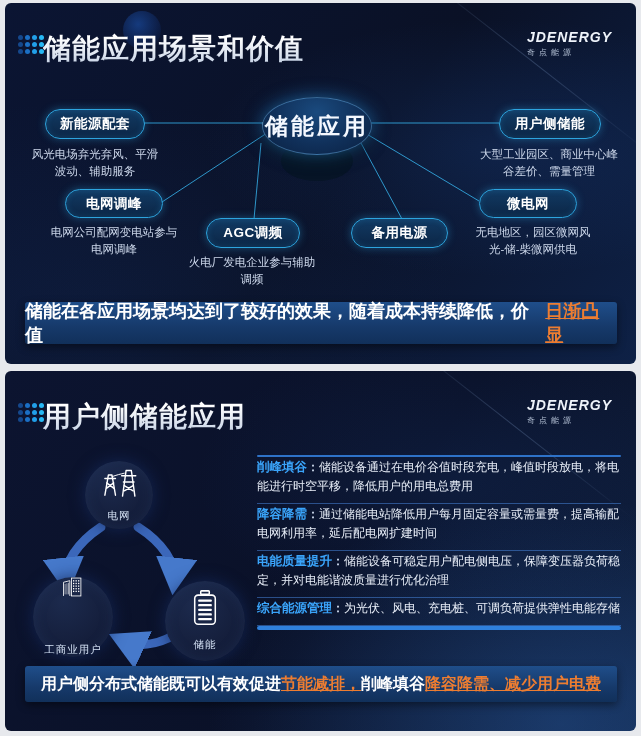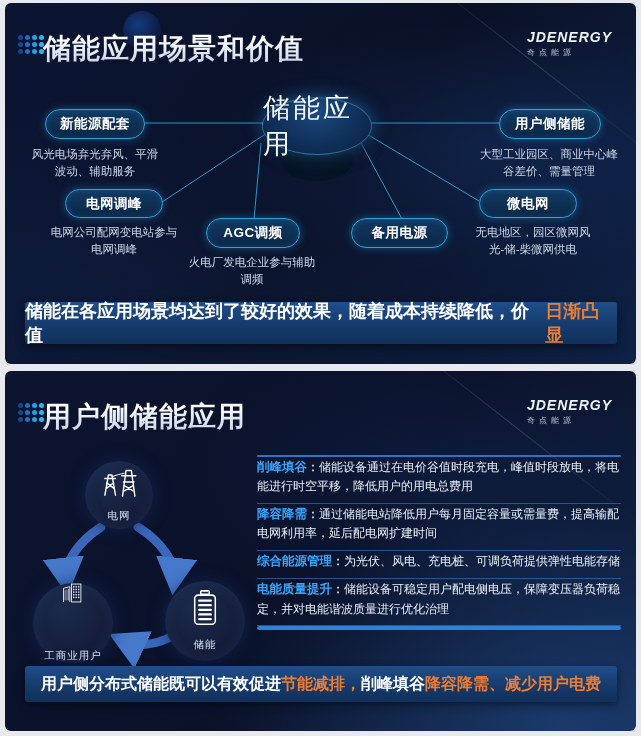--- a/index.html
+++ b/index.html
@@ -44,29 +44,29 @@
     box-shadow:0 0 9px rgba(45,165,225,.40), inset 0 0 6px rgba(45,165,225,.22);
     display:flex;align-items:center;justify-content:center;
     font-size:13.5px;font-weight:bold;color:#ffffff;letter-spacing:.5px;}
   .nd{position:absolute;font-size:11.5px;line-height:1.5;color:#ccd7ea;text-align:center;}
   .ebase{position:absolute;left:276px;top:138px;width:72px;height:40px;border-radius:50%;background:#071527;}
   .ellipse{position:absolute;left:257px;top:94px;width:108px;height:56px;border-radius:50%;
     background:radial-gradient(ellipse at 50% 25%,#1a4a7e 0%,#10305a 55%,#0a2040 100%);
     border:1px solid rgba(120,200,255,.38);
     box-shadow:0 0 18px rgba(40,150,230,.55),0 8px 14px rgba(0,0,0,.55);
     display:flex;align-items:center;justify-content:center;
-    font-size:27px;font-weight:normal;letter-spacing:3px;color:#f4f8ff;}
+    font-size:23px;font-weight:bold;letter-spacing:3px;color:#f4f8ff;}
   .banner{position:absolute;left:20px;width:592px;border-radius:3px;
     background:linear-gradient(180deg,#1f4e8a 0%,#16396a 60%,#11305a 100%);
     box-shadow:0 3px 8px rgba(0,0,0,.45);
     display:flex;align-items:center;justify-content:center;
     font-weight:bold;color:#ffffff;}
   #banner1{top:299px;height:42px;font-size:18px;}
   #banner2{top:295px;height:36px;font-size:16px;}
-  .hl{color:#ED7D31;}
+  .hl{color:#ED7D31;text-decoration:underline;}
   
   .circle{position:absolute;border-radius:50%;
     background:radial-gradient(circle at 38% 30%,#1c2a4d 0%,#131c38 72%,#101830 100%);
     box-shadow:0 0 16px rgba(20,40,90,.8), inset 0 0 14px rgba(70,110,180,.18);
     display:flex;flex-direction:column;align-items:center;justify-content:center;}
   .clabel{font-size:10.5px;color:#d5e2f5;letter-spacing:1px;margin-top:12px;}
   .cicon{display:block;}
   
   .bullets{position:absolute;left:252px;top:84px;width:364px;}
   .btop{height:2px;background:#2e72c8;border-radius:1px;}
@@ -187,21 +187,21 @@
     <svg class="cicon" width="44" height="30" viewBox="0 0 48 34" fill="none" stroke="#ffffff" stroke-width="1.6" stroke-linecap="round">
       <path d="M8,32 L12,9 M20,32 L16,9 M12,9 L16,9"></path>
       <path d="M8,13 L20,13 M10,24 L18,18 M10,18 L18,24"></path>
       <path d="M28,33 L32,4 M42,33 L38,4 M32,4 L38,4"></path>
       <path d="M27,10 L43,10 M29,17 L41,17 M30,27 L40,21 M30,21 L40,27"></path>
       <path d="M16,11 C 21,9 26,8 30,7" stroke-width="1.1"></path>
     </svg>
     <div class="clabel">电网</div>
   </div>
 
-  <div class="circle" style="left:28px;top:212px;width:80px;height:80px;gap:34px;">
+  <div class="circle" style="left:28px;top:206px;width:80px;height:80px;gap:34px;">
     <svg class="cicon" width="40" height="34" viewBox="0 0 44 38" fill="none" stroke="#ffffff" stroke-width="1.6">
       <path d="M4,36 L4,10 L16,7 L16,36"></path>
       <path d="M7,13 L7,33 M10.5,12 L10.5,33 M13.5,11 L13.5,33" stroke-width="1.1"></path>
       <rect x="19" y="2" width="18" height="34"></rect>
       <g fill="#ffffff" stroke="none">
         <rect x="22" y="6" width="2.4" height="2.6"></rect>
           <rect x="26.8" y="6" width="2.4" height="2.6"></rect>
           <rect x="31.6" y="6" width="2.4" height="2.6"></rect>
         <rect x="22" y="11" width="2.4" height="2.6"></rect>
           <rect x="26.8" y="11" width="2.4" height="2.6"></rect>
@@ -237,24 +237,24 @@
 
   <div class="bullets">
     <div class="btop"></div>
     <div class="bullet">
       <span class="bh">削峰填谷</span><span class="bs">：</span><span>储能设备通过在电价谷值时段充电，峰值时段放电，将电能进行时空平移，降低用户的用电总费用</span>
     </div>
     <div class="bullet">
       <span class="bh">降容降需</span><span class="bs">：</span><span>通过储能电站降低用户每月固定容量或需量费，提高输配电网利用率，延后配电网扩建时间</span>
     </div>
     <div class="bullet">
+      <span class="bh">电能质量提升</span><span class="bs">：</span><span>储能设备可稳定用户配电侧电压，保障变压器负荷稳定，并对电能谐波质量进行优化治理</span>
+    </div>
+    <div class="bullet">
       <span class="bh">综合能源管理</span><span class="bs">：</span><span>为光伏、风电、充电桩、可调负荷提供弹性电能存储</span>
-    </div>
-    <div class="bullet">
-      <span class="bh">电能质量提升</span><span class="bs">：</span><span>储能设备可稳定用户配电侧电压，保障变压器负荷稳定，并对电能谐波质量进行优化治理</span>
     </div>
     <div class="bbot"></div>
   </div>
 
   <div class="banner" id="banner2">
     <span>用户侧分布式储能既可以有效促进</span>
       <span class="hl">节能减排，</span>
       <span>削峰填谷</span>
       <span class="hl">降容降需、减少用户电费</span>
   </div>

